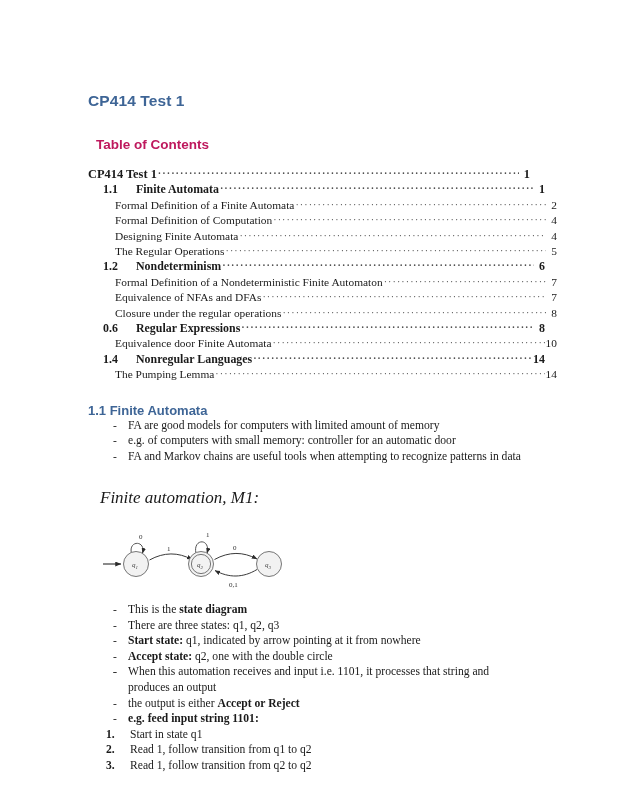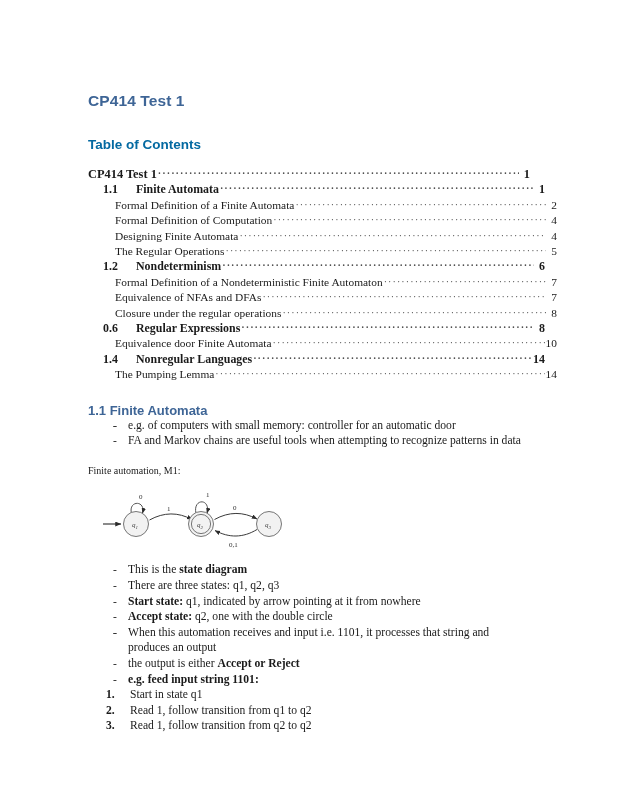--- a/index.html
+++ b/index.html
@@ -38,22 +38,22 @@
     color: #3e6596;
     letter-spacing: 0.1px;
     margin: 0;
     padding: 0;
     line-height: 18px;
   }
   .toc-heading {
     font-family: "Liberation Sans", sans-serif;
     font-size: 13.5px;
     font-weight: bold;
-    color: #0369a1;
-    margin: 0;
+    color: #be185d;
+    margin: 8px;
     padding: 0;
     line-height: 16px;
     margin-top: 27px;
   }
   .section-heading {
     font-family: "Liberation Sans", sans-serif;
     font-size: 13px;
     font-weight: bold;
     color: #3e6596;
     line-height: 15px;
@@ -98,23 +98,24 @@
   }
   .toc-l0 { font-weight: bold; font-size: 12.4px; padding-left: 0px; }
   .toc-l0 .pg { font-weight: bold; }
   .toc-l1 { font-weight: bold; font-size: 11.9px; padding-left: 15px; }
   .toc-l1 .pg { font-weight: bold; }
   .toc-l1 .lvl-num { width: 33px; }
   .toc-l2 { font-weight: normal; font-size: 11.4px; padding-left: 27px; }
 
   
   .para {
-    font-size: 10px;
+    font-size: 17px;
     line-height: 15.5px;
-    margin: 0;
+    margin: 12px;
+    font-style: italic;
   }
   .spacer-20 { height: 20px; }
   .spacer-14 { height: 14px; }
   .spacer-10 { height: 10px; }
 
   ul.dash-list, ol.num-list {
     list-style: none;
     margin: 0;
     padding: 0;
   }
@@ -253,21 +254,21 @@
           <span class="leader">·····························································································································································································</span>
           <span class="pg">14</span>
         </div>
       </div>
 
     <div class="spacer-20"></div>
 
     <div class="section-heading">1.1 Finite Automata</div>
 
     <ul class="dash-list" id="section-bullets">
-        <li><span class="marker">-</span></li>
+        <li><span class="marker">-</span><span>FA are good models for computers with limited amount of memory</span></li>
         <li><span class="marker">-</span><span>e.g. of computers with small memory: controller for an automatic door</span></li>
         <li><span class="marker">-</span><span>FA and Markov chains are useful tools when attempting to recognize patterns in data</span></li>
       </ul>
 
     <div class="spacer-14"></div>
 
     <div class="para">Finite automation, M1:</div>
 
     <div class="spacer-10"></div>
 

